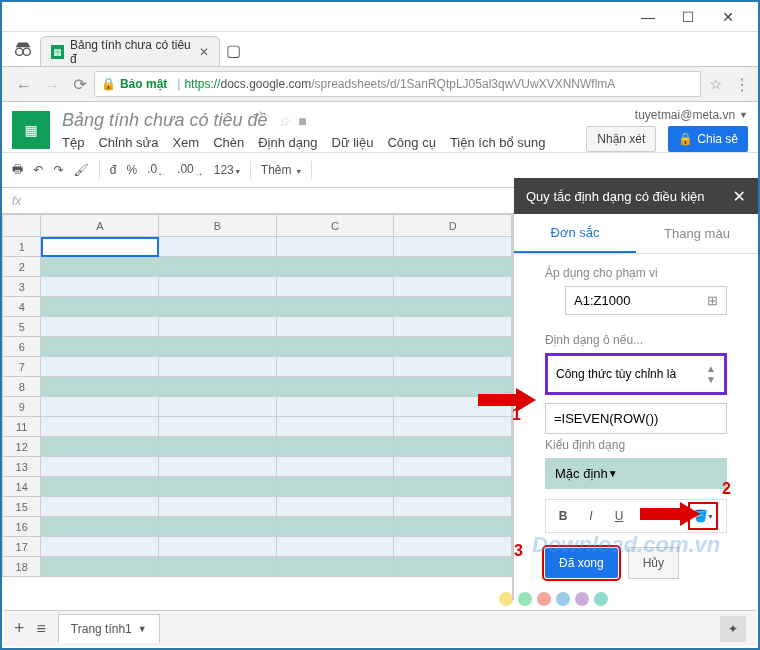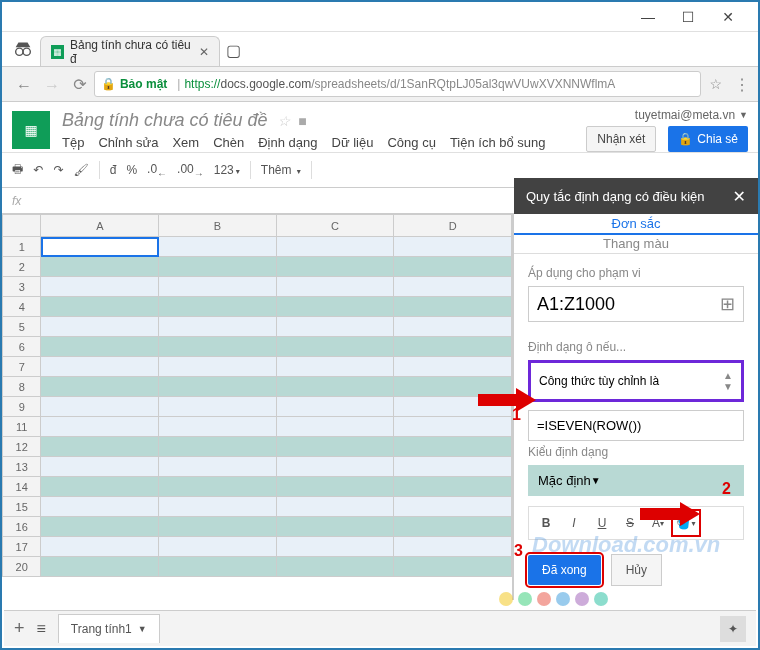--- a/index.html
+++ b/index.html
@@ -58,26 +58,26 @@
 table.sheet thead th { height: 22px; }
 table.sheet tbody th { width: 36px; height: 20px; text-align: center; }
 table.sheet tbody td { height: 20px; }
 tr.even td { background: #b8d9d4; }
 tr.odd td { background: #e8f0f8; }
 td.selcell { outline: 2px solid #1a73e8; outline-offset: -2px; background: #fff !important; }
 
 .sidepanel { width: 245px; background: #fff; border-left: 1px solid #ccc; display: flex; flex-direction: column; font-size: 12px; position: relative; }
 .sphead { background: #424242; color: #fff; height: 36px; display: flex; align-items: center; padding: 0 12px; font-size: 13px; justify-content: space-between; margin-top: -36px; }
 .sphead .x { font-size: 16px; cursor: pointer; }
-.sptabs { display: flex; height: 40px; border-bottom: 1px solid #ddd; flex-direction: column; }
+.sptabs { display: flex; height: 40px; border-bottom: 1px solid #ddd; }
 .sptab { flex: 1; display: flex; align-items: center; justify-content: center; color: #888; font-size: 13px; }
 .sptab.active { color: #1a73e8; border-bottom: 2px solid #1a73e8; }
-.spbody { padding: 12px 14px; overflow-y: auto; }
+.spbody { padding: 12px 31px; overflow-y: auto; }
 .splabel { color: #888; font-size: 12px; margin-bottom: 6px; }
-.rangebox { display: flex; align-items: center; justify-content: space-between; border: 1px solid #ccc; padding: 6px 8px; font-size: 18px; margin-bottom: 18px; }
+.rangebox { display: flex; align-items: center; justify-content: space-between; border: 1px solid #ccc; padding: 6px 8px; font-size: 13px; margin-bottom: 18px; margin-left: 20px; }
 .rangebox .grid { color: #888; }
 .selectbox { border: 3px solid #6d28d9; padding: 7px 8px; font-size: 12px; display: flex; justify-content: space-between; align-items: center; margin-bottom: 8px; background: #fff; }
 .selectbox .arrows { font-size: 10px; color: #888; }
 .formulainp { width: 100%; border: 1px solid #ccc; padding: 7px 8px; font-size: 13px; margin-bottom: 4px; }
 .fmtpreview { background: #b8d9d4; padding: 8px 10px; font-size: 13px; display: flex; align-items: center; margin-bottom: 10px; }
 .fmtbtns { display: flex; gap: 2px; border: 1px solid #ddd; padding: 4px; margin-bottom: 14px; }
 .fmtbtns .fb { width: 26px; height: 24px; display: flex; align-items: center; justify-content: center; font-size: 12px; color: #555; }
 .spactions { display: flex; gap: 10px; align-items: center; }
 .btn-done { background: #1a73e8; color: #fff; border: none; padding: 8px 14px; font-size: 12px; border-radius: 2px; outline: 2px solid #d00; outline-offset: 1px; }
 .btn-cancel { background: #f5f5f5; border: 1px solid #ccc; padding: 8px 14px; font-size: 12px; color: #555; }
@@ -312,21 +312,21 @@
             <td></td>
           </tr>
           <tr class="odd">
             <th>17</th>
             <td></td>
             <td></td>
             <td></td>
             <td></td>
           </tr>
           <tr class="even">
-            <th>20</th>
+            <th>18</th>
             <td></td>
             <td></td>
             <td></td>
             <td></td>
           </tr>
         </tbody>
     </table>
   </div>
 
   <div class="sidepanel">

